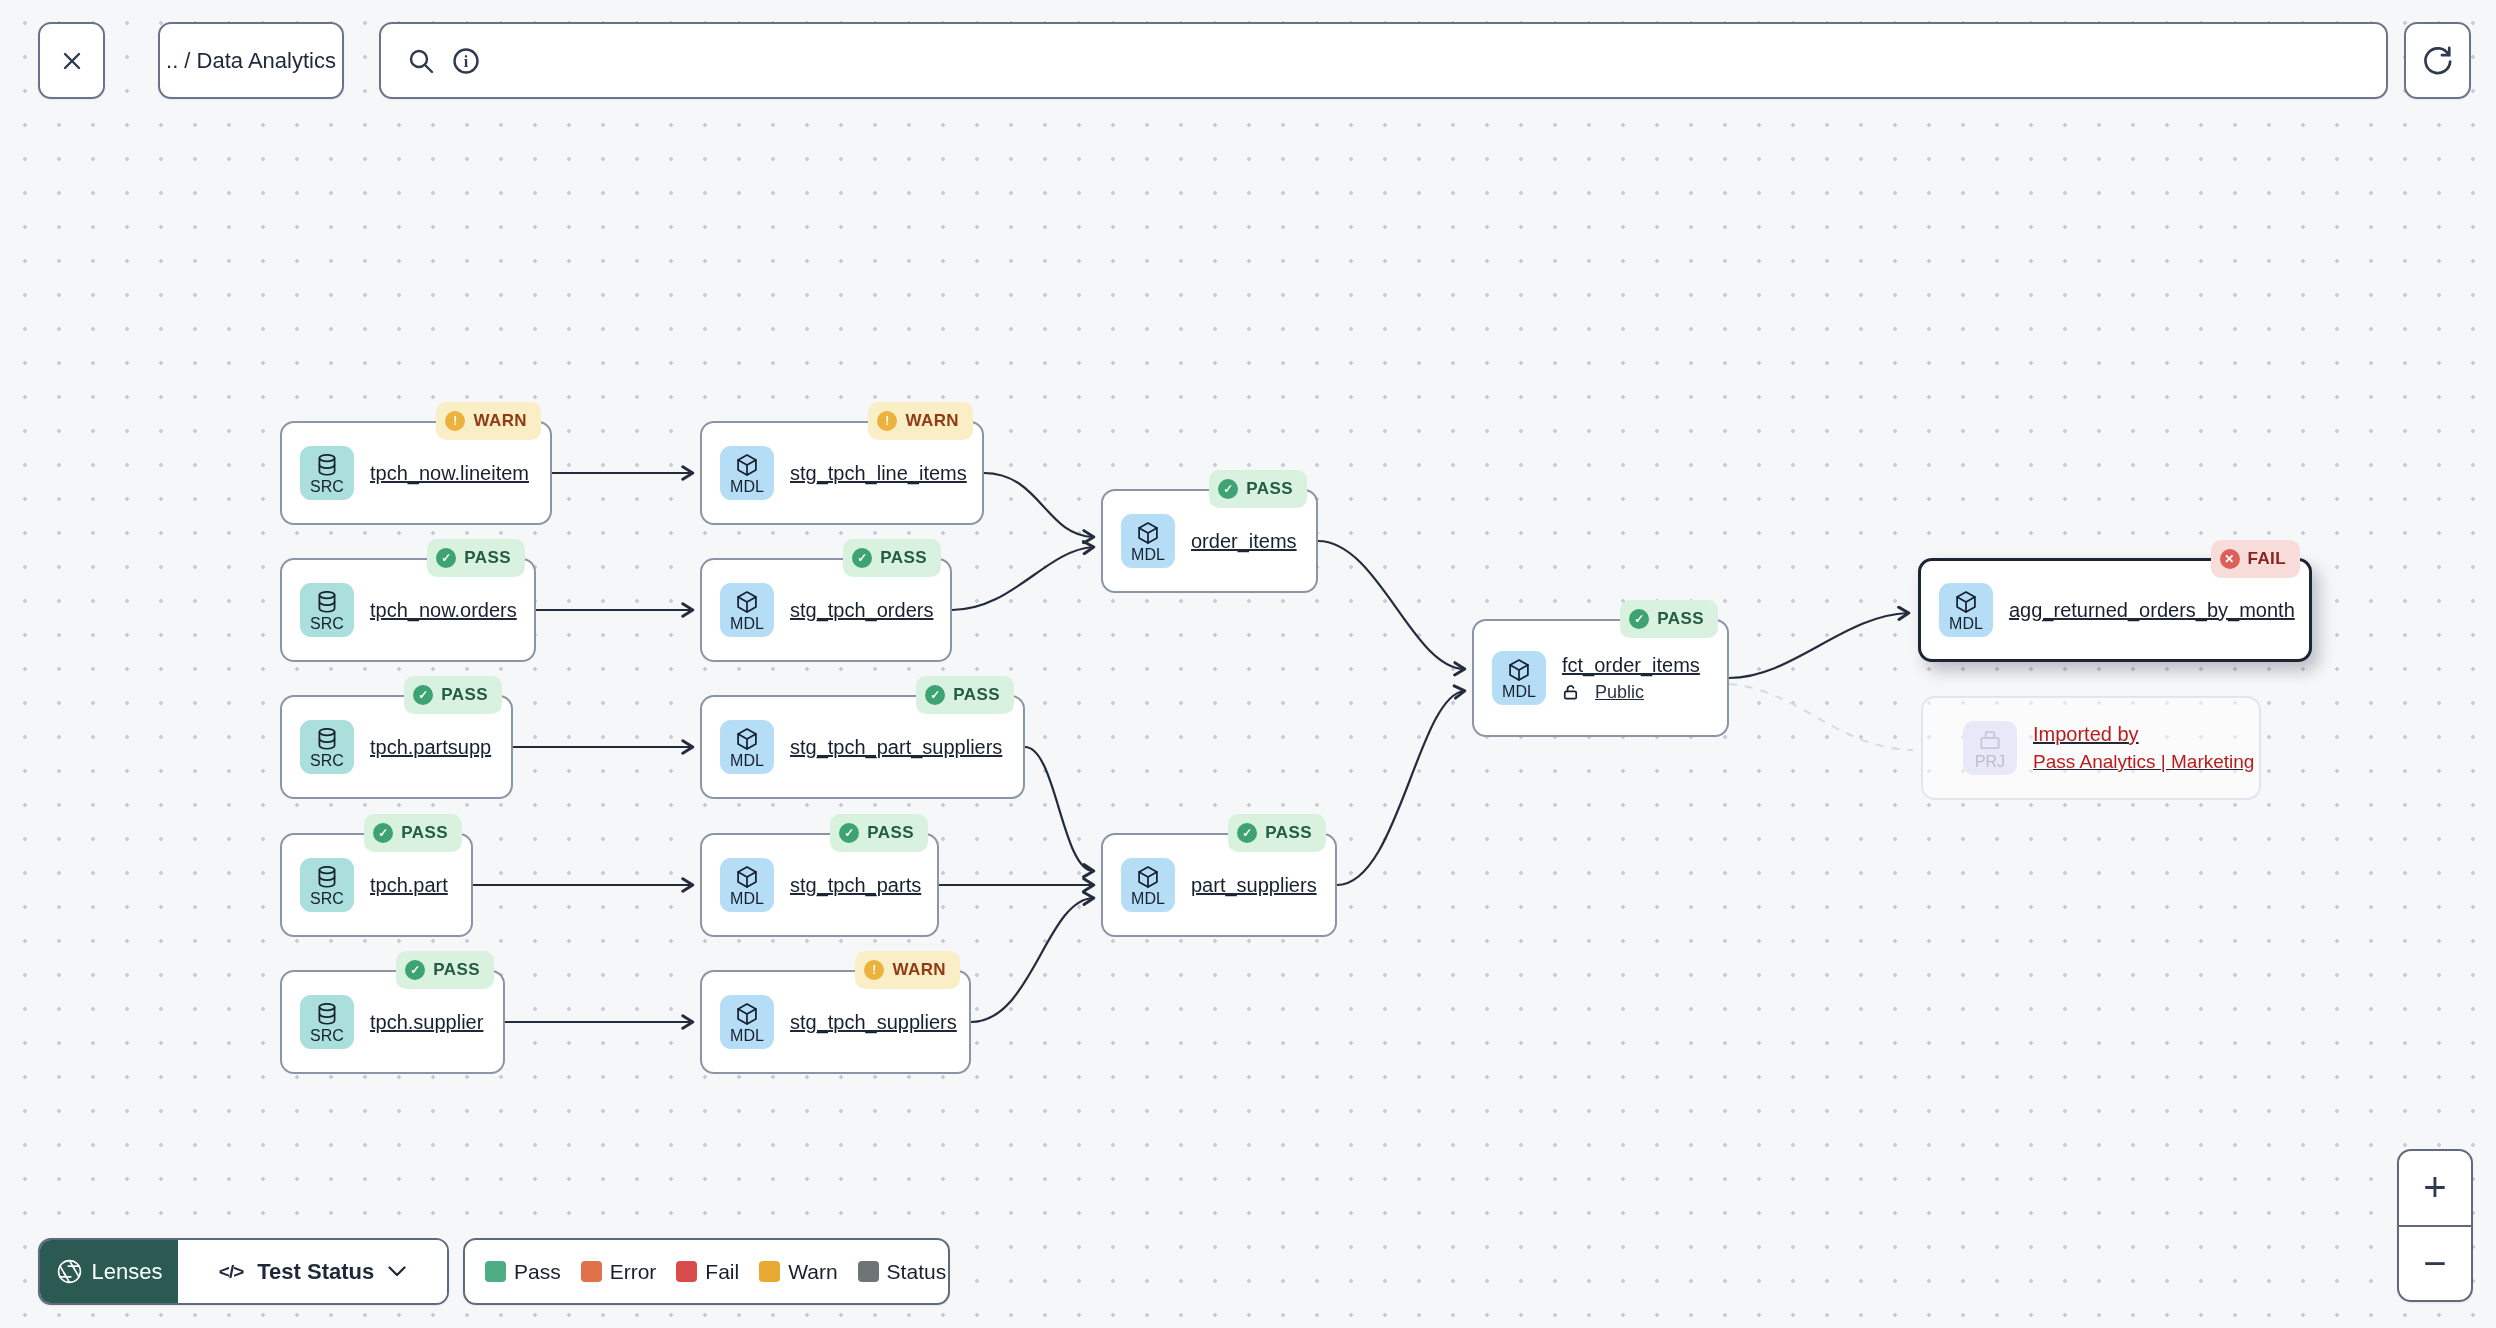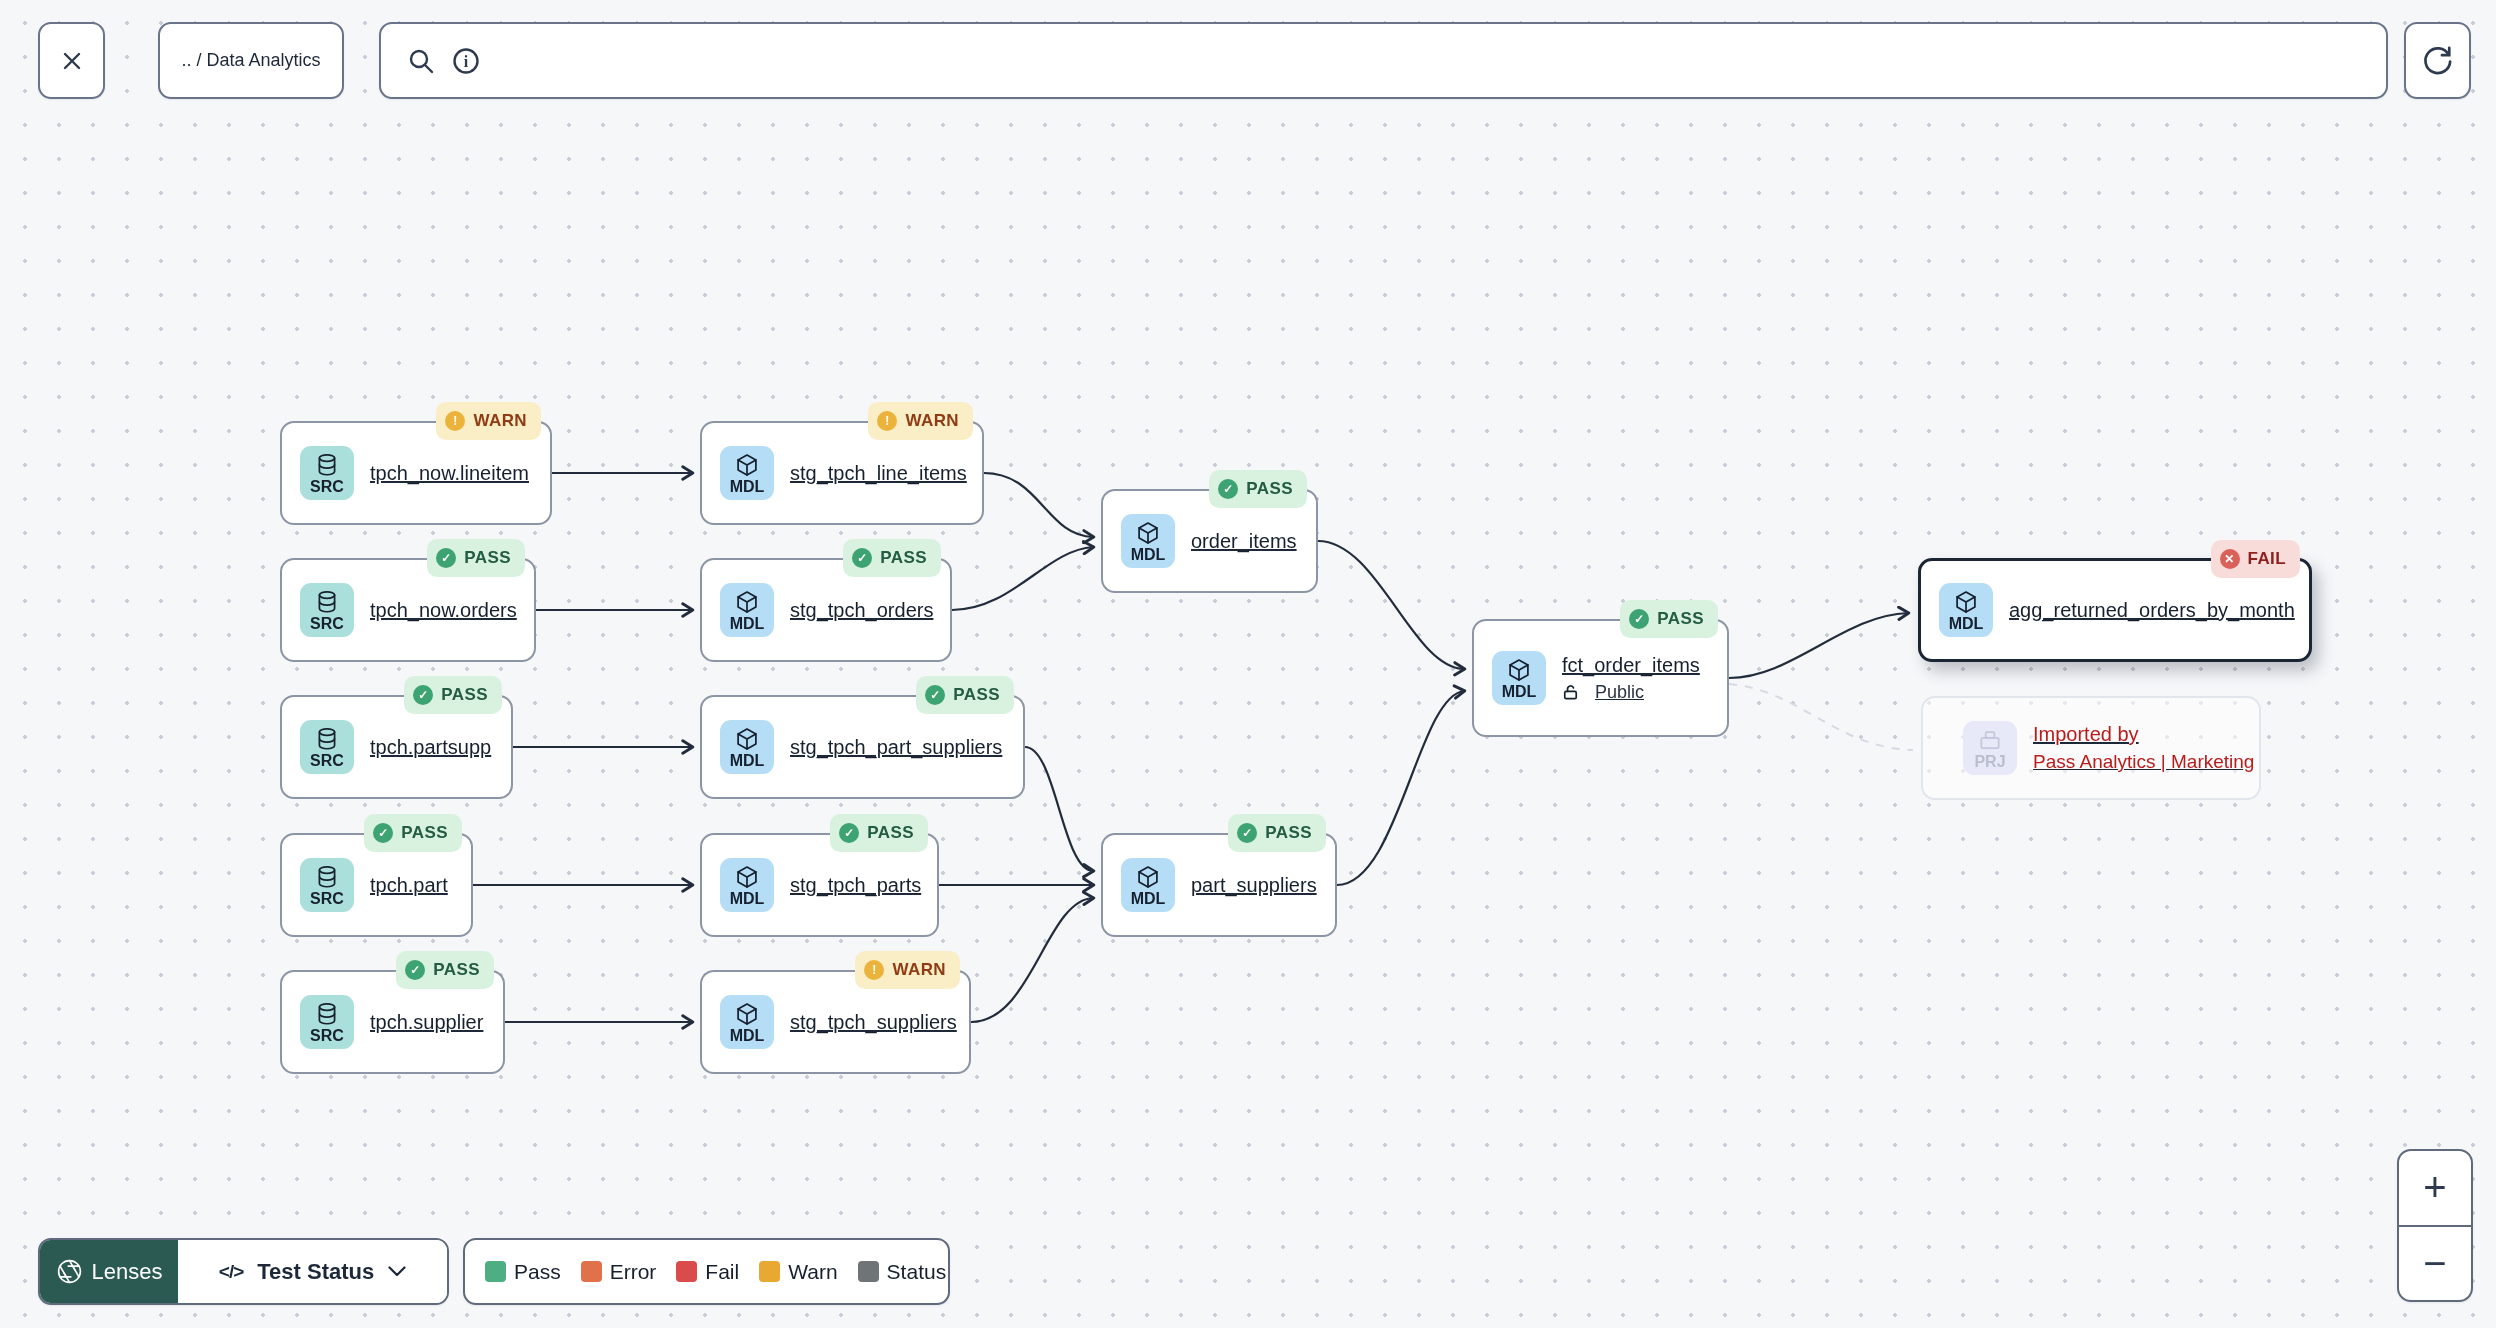--- a/index.html
+++ b/index.html
@@ -21,21 +21,21 @@
   
   .topbar { position:absolute; left:0; top:0; width:100%; height:130px; }
   .tb-btn {
     position:absolute; top:22px; height:77px;
     background:#fff; border:2px solid #69748a; border-radius:13px;
     display:flex; align-items:center; justify-content:center;
     box-shadow:0 1px 2px rgba(20,30,50,.07);
     cursor:pointer;
   }
   .close-btn { left:38px; width:67px; }
-  .crumb-btn { left:158px; width:186px; font-size:18px; color:#1d2839; }
+  .crumb-btn { left:158px; width:186px; font-size:22px; color:#1d2839; }
   .search-box {
     position:absolute; left:379px; top:22px; width:2009px; height:77px;
     background:#fff; border:2px solid #69748a; border-radius:13px;
     display:flex; align-items:center; gap:16px; padding:0 26px;
     box-shadow:0 1px 2px rgba(20,30,50,.07);
   }
   .search-box input {
     flex:1; border:none; outline:none; background:transparent;
     font-family:"Liberation Sans", sans-serif;
     font-size:24px; color:#16202e;
@@ -60,21 +60,21 @@
   }
   .node.faded { border-color:#e2e5ec; background:rgba(255,255,255,.55); }
   .node-iconbox {
     width:54px; height:54px; border-radius:11px; flex:none;
     display:flex; flex-direction:column; align-items:center; justify-content:center;
   }
   .type-src .node-iconbox { background:#abdfdb; }
   .type-mdl .node-iconbox { background:#b5def6; }
   .type-prj .node-iconbox { background:#e7e9f8;margin-left:22px; }
   .node-iconbox svg { display:block; }
-  .node-type-label { font-size:16px; font-weight:700; color:#16202e; line-height:1; margin-top:1px; }
+  .node-type-label { font-size:16px; font-weight:400; color:#16202e; line-height:1; margin-top:1px; }
   .node.faded .node-type-label { color:#b9bdd0; }
   .node.faded .node-iconbox svg .icon-stroke2 { stroke:#c3c7da; }
   .icon-stroke2 { stroke:#16202e; fill:none; stroke-width:1.6; stroke-linejoin:round; stroke-linecap:round; }
   .node-labels { display:flex; flex-direction:column; justify-content:center; gap:5px; min-width:0;text-decoration:underline; }
   .node-label { font-size:20px; color:#16202e; white-space:nowrap; }
   .node.faded .node-label, .node.faded .node-label2 { color:#b91c1c; }
   .node-label2 { font-size:19px; color:#16202e; white-space:nowrap; }
   .node-sublabel { display:flex; align-items:center; gap:16px; font-size:18px; color:#2a3342; }
 
   .status-badge {

